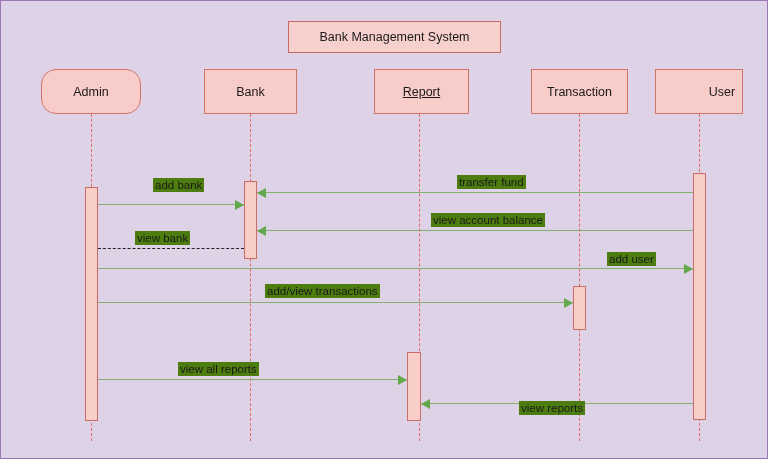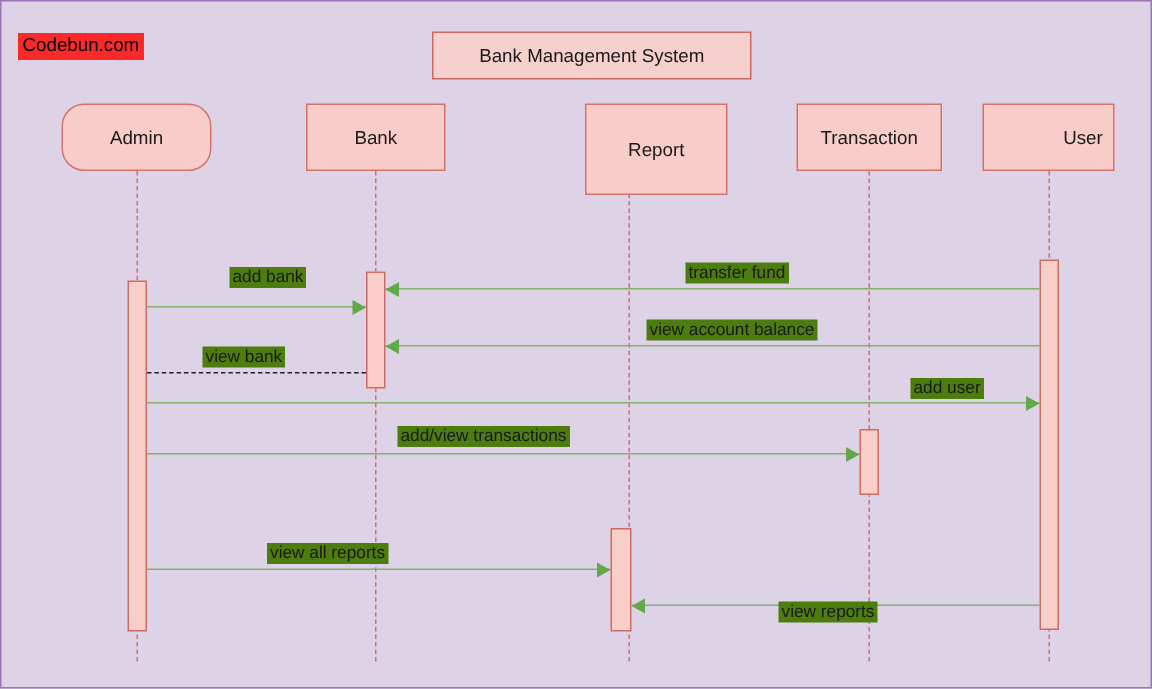--- a/index.html
+++ b/index.html
@@ -91,21 +91,20 @@
     line-height:14px;
     padding:0 2px;
     white-space:nowrap;
   }
 </style>
 </head>
 <body>
 
 <div id="canvas">
 
-  <div id="watermark">Codebun.com</div>
 
   <div class="title-box" id="title-box" style="left: 287px; top: 20px; width: 213px; height: 32px;">
     <span>Bank Management System</span>
   </div>
 
   <div id="lifelines-layer">
       <div class="lifeline" style="left: 90px; top: 113px; height: 327px;"></div>
       <div class="lifeline" style="left: 249px; top: 113px; height: 327px;"></div>
       <div class="lifeline" style="left: 418px; top: 113px; height: 327px;"></div>
       <div class="lifeline" style="left: 578px; top: 113px; height: 327px;"></div>
@@ -143,21 +142,21 @@
       <div class="arrow left" style="top: 398px; left: 420px;"></div>
       <div class="msg-label" style="left: 518px; top: 400px;">view reports</div>
     </div>
   <div id="actors-layer">
       <div class="actor-box" style="left: 40px; top: 68px; width: 100px; height: 45px; border-radius: 15px;">
         <span>Admin</span>
       </div>
       <div class="actor-box" style="left: 203px; top: 68px; width: 93px; height: 45px;">
         <span>Bank</span>
       </div>
-      <div class="actor-box" style="left: 389px; top: 68px; width: 95px; height: 61px;">
+      <div class="actor-box" style="left: 373px; top: 68px; width: 95px; height: 45px; text-decoration: underline;">
         <span>Report</span>
       </div>
       <div class="actor-box" style="left: 530px; top: 68px; width: 97px; height: 45px;">
         <span>Transaction</span>
       </div>
       <div class="actor-box" style="left: 654px; top: 68px; width: 88px; height: 45px; padding-left: 46px;">
         <span>User</span>
       </div>
     </div>
 

